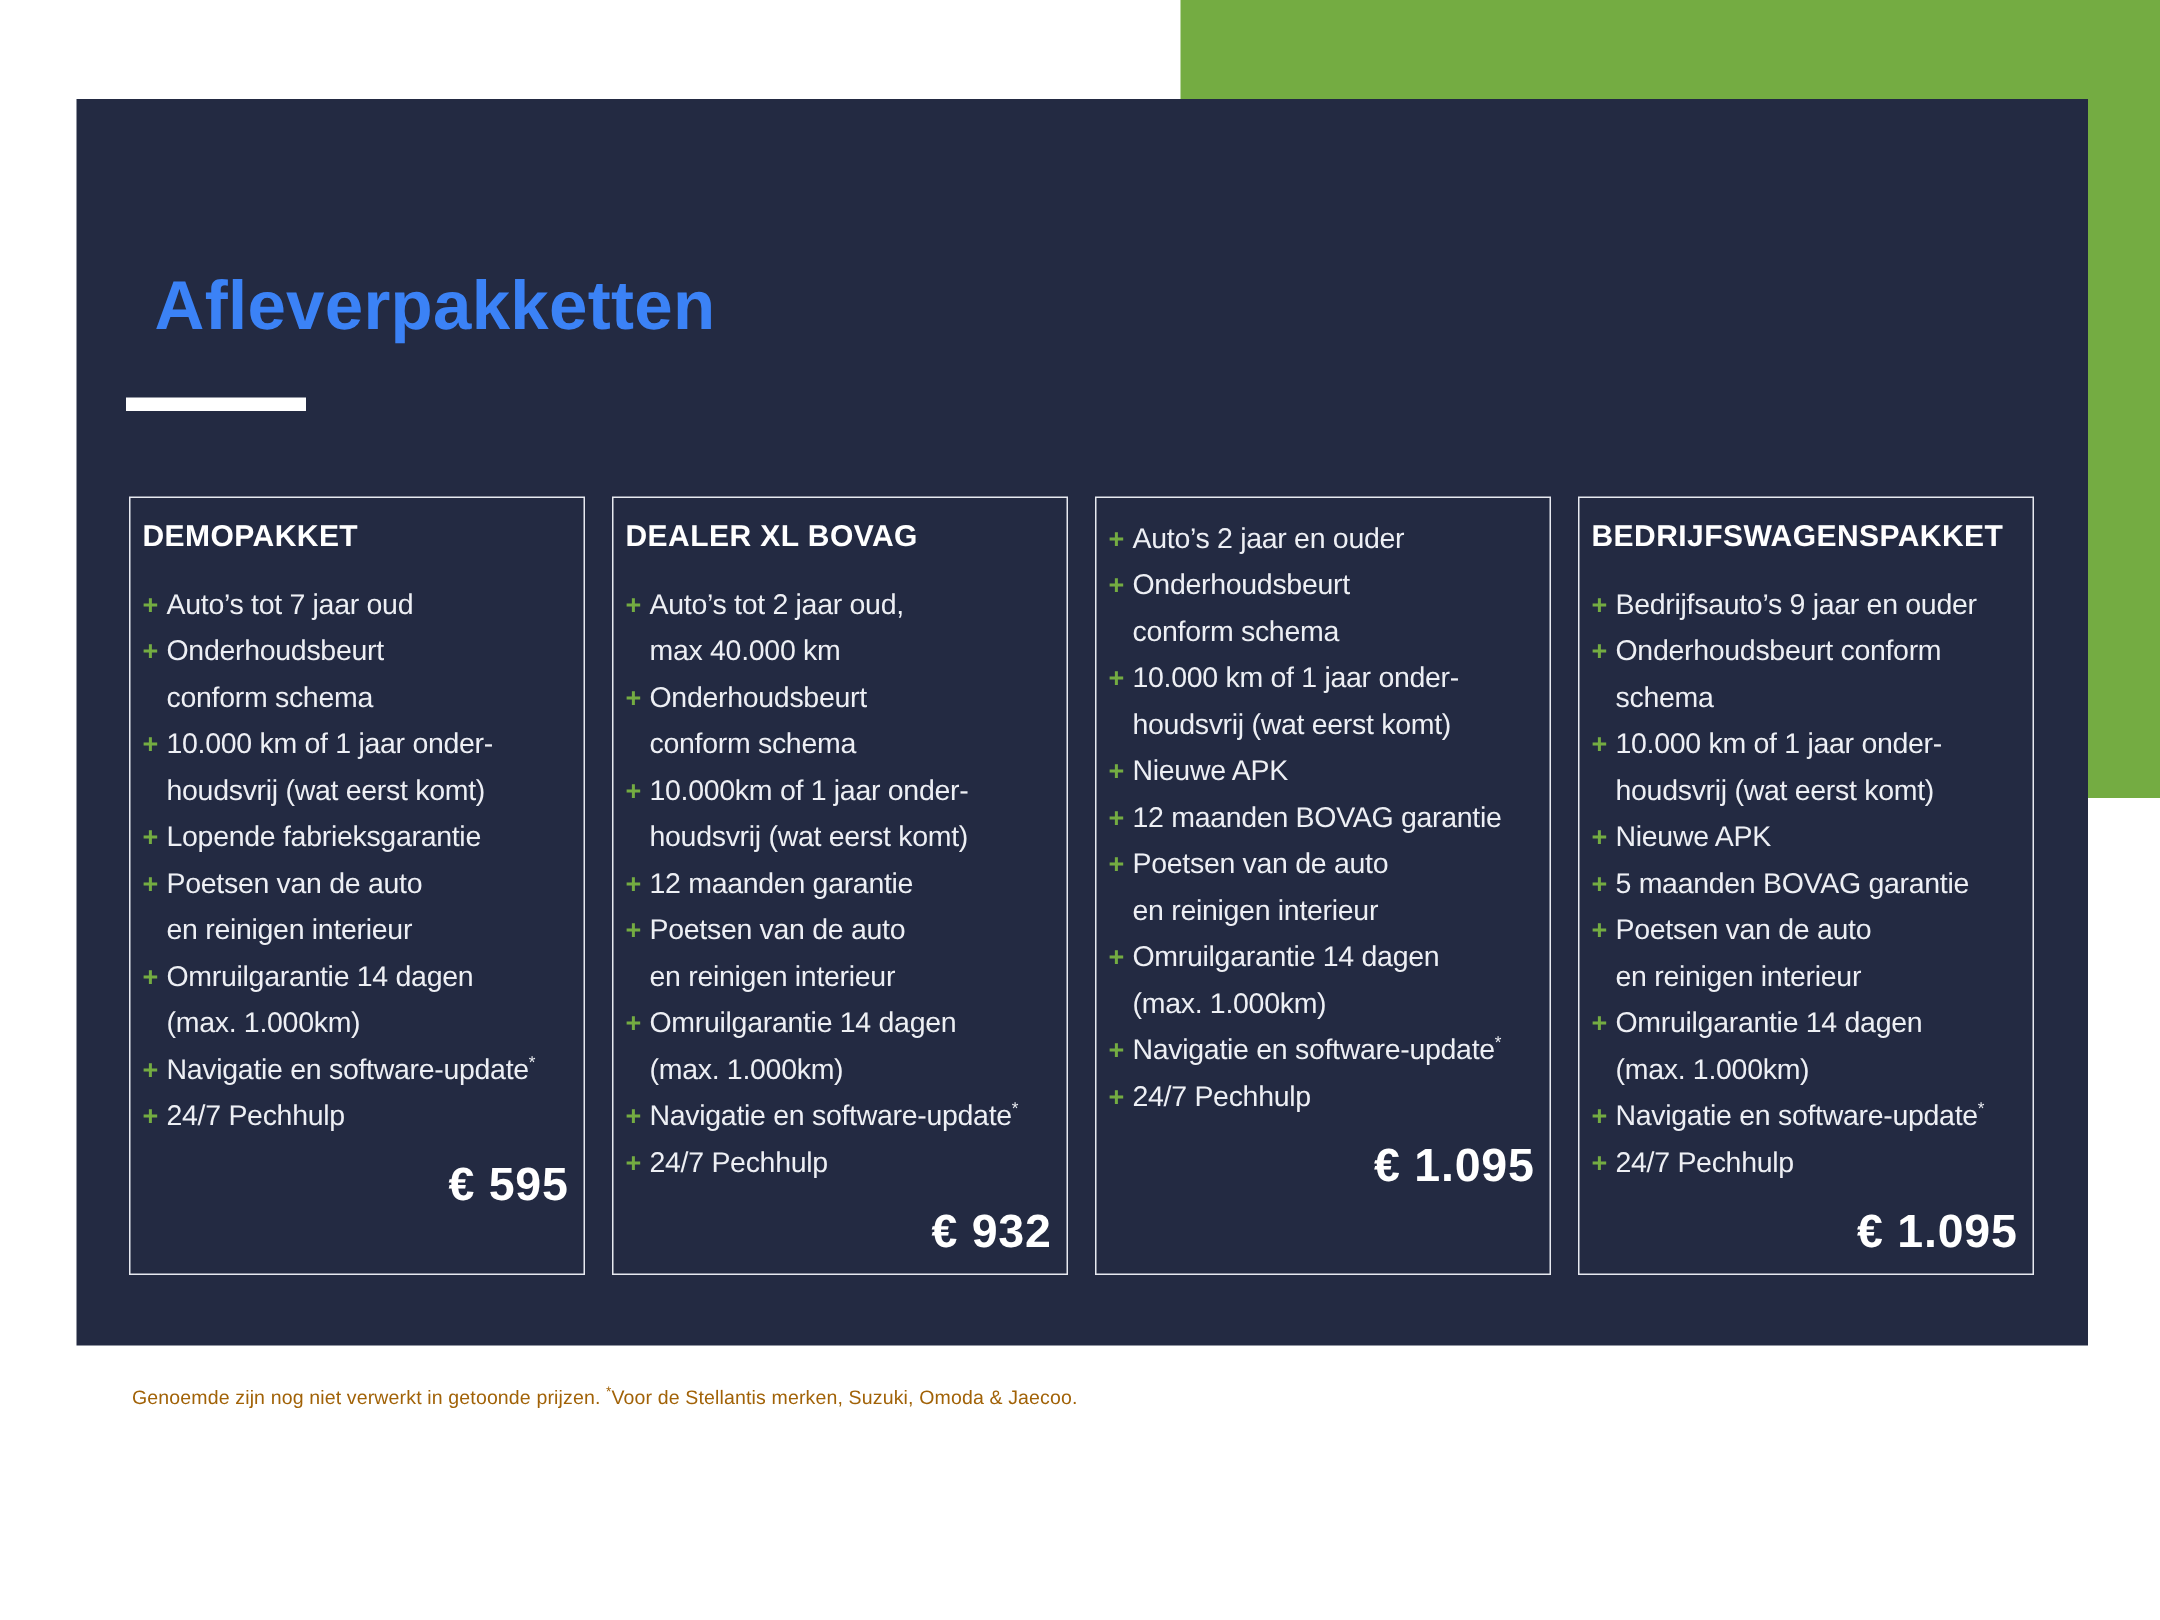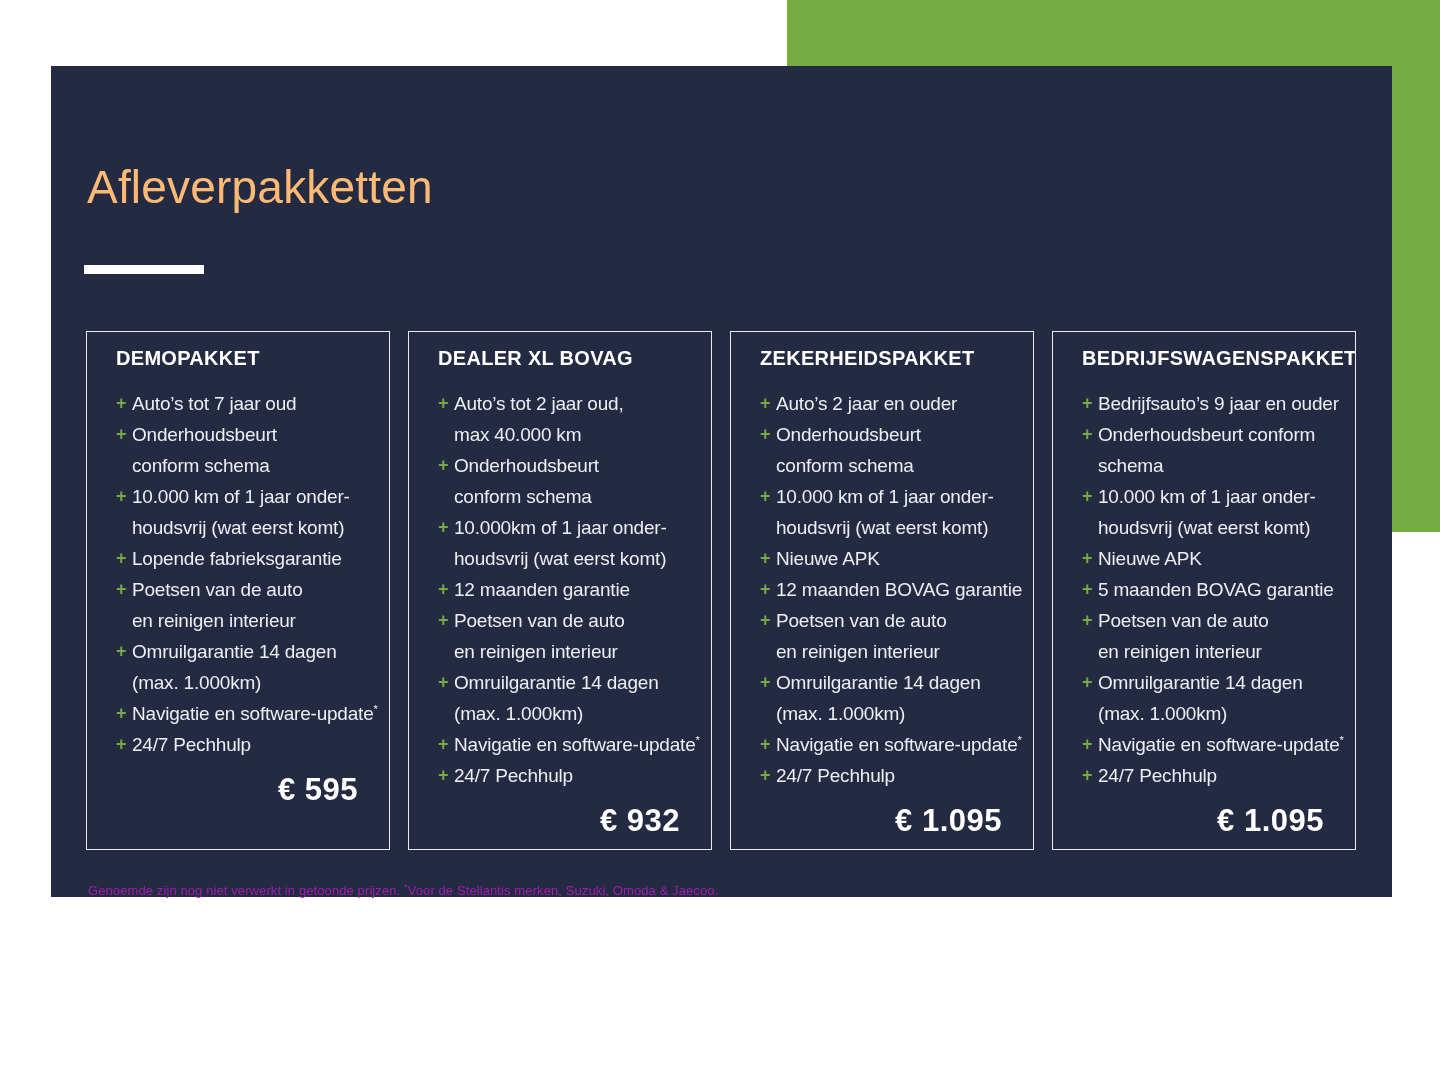--- a/index.html
+++ b/index.html
@@ -14,38 +14,38 @@
     position:absolute;left:787px;top:0;width:653px;height:532px;
     background:#74AC42;
   }
   .panel{
     position:absolute;left:51px;top:66px;width:1341px;height:831px;
     background:#232A42;
     box-sizing:border-box;
   }
   .page-title{
     position:absolute;left:36px;top:96px;
-    margin:0;
-    font-size:46px;font-weight:400;color:#fdba74;
+    margin:16px;
+    font-size:46px;font-weight:700;color:#3b82f6;
     letter-spacing:0.2px;
     line-height:1.1;
   }
   .title-underline{
     position:absolute;left:33px;top:199px;
     width:120px;height:9px;background:#ffffff;
   }
   .cards{
     position:absolute;left:35px;top:265px;
     display:flex;gap:18px;
   }
   .card{
     width:304px;height:519px;
     box-sizing:border-box;
     border:1px solid #E7E9F0;
-    padding:12px 29px;
+    padding:12px 8px;
   }
   .card-title{
     margin:2px 0 18px 0;
     font-size:20px;font-weight:700;color:#ffffff;
     letter-spacing:0.3px;
     white-space:nowrap;
     line-height:24px;
   }
   .features{margin:0;padding:0;list-style:none;}
   .line{
@@ -68,23 +68,23 @@
   }
   .price{
     margin-top:12px;
     text-align:right;
     font-size:31px;font-weight:700;color:#ffffff;
     letter-spacing:0.5px;
     line-height:36px;
     padding-right:2px;
   }
   .footnote{
-    position:absolute;left:88px;top:883px;
+    position:absolute;left:88px;top:924px;
     margin:0;
-    font-size:13px;color:#a21caf;
+    font-size:13px;color:#a16207;
     letter-spacing:0.1px;
   }
   .footnote sup{font-size:70%;line-height:0;}
 </style>
 </head>
 <body>
 
 <div class="green-block"></div>
 
 <div class="panel">
@@ -124,21 +124,20 @@
           <div class="line"><span>en reinigen interieur</span></div>
           <div class="line"><span class="plus">+</span><span>Omruilgarantie 14 dagen</span></div>
           <div class="line"><span>(max. 1.000km)</span></div>
           <div class="line"><span class="plus">+</span><span>Navigatie en software-update<sup>*</sup></span></div>
           <div class="line"><span class="plus">+</span><span>24/7 Pechhulp</span></div>
         </div>
     <div class="price">€ 932</div>
   </div>
 
   <div class="card">
-    <h2 class="card-title">ZEKERHEIDSPAKKET</h2>
     <div class="features">
           <div class="line"><span class="plus">+</span><span>Auto’s 2 jaar en ouder</span></div>
           <div class="line"><span class="plus">+</span><span>Onderhoudsbeurt</span></div>
           <div class="line"><span>conform schema</span></div>
           <div class="line"><span class="plus">+</span><span>10.000 km of 1 jaar onder-</span></div>
           <div class="line"><span>houdsvrij (wat eerst komt)</span></div>
           <div class="line"><span class="plus">+</span><span>Nieuwe APK</span></div>
           <div class="line"><span class="plus">+</span><span>12 maanden BOVAG garantie</span></div>
           <div class="line"><span class="plus">+</span><span>Poetsen van de auto</span></div>
           <div class="line"><span>en reinigen interieur</span></div>

